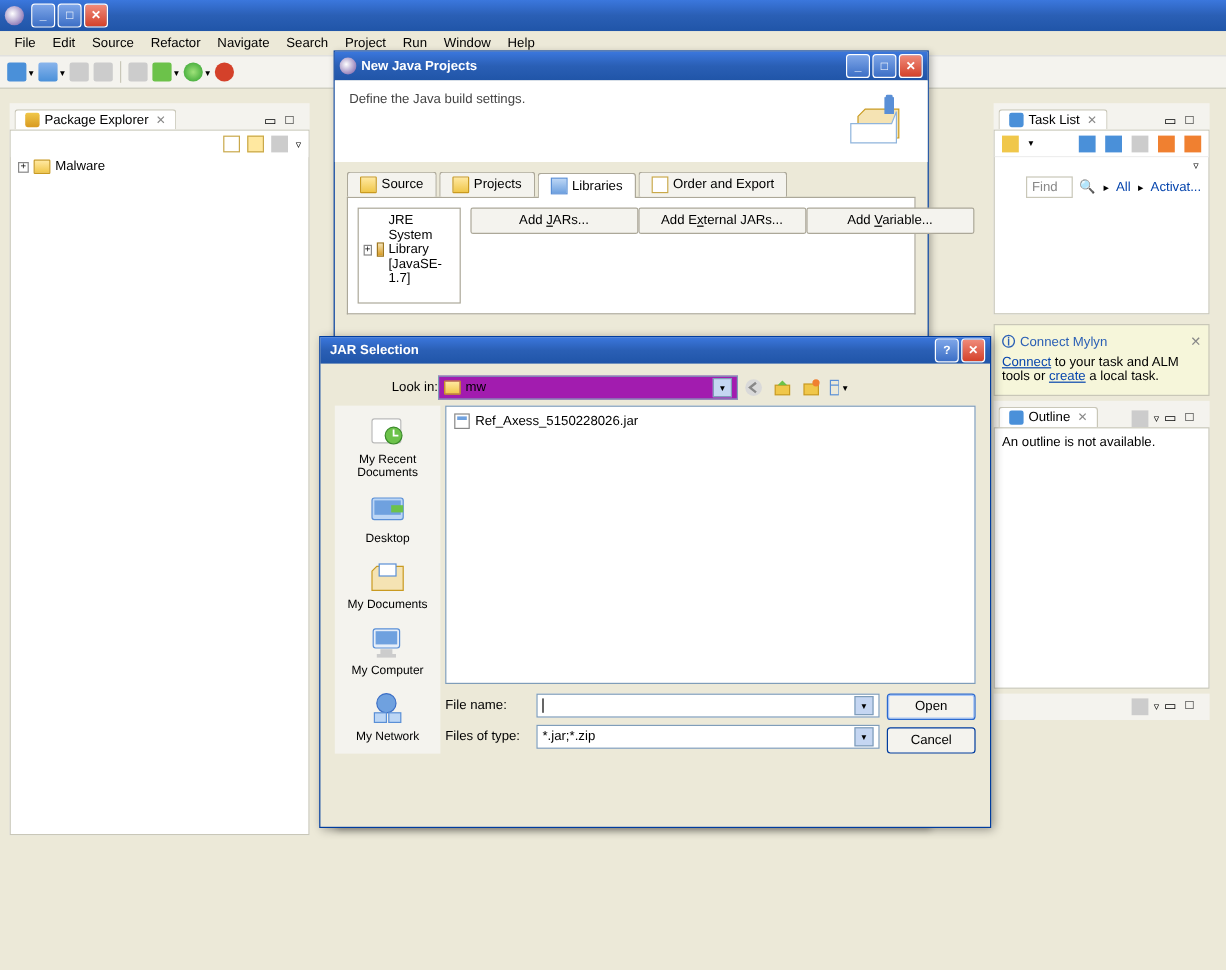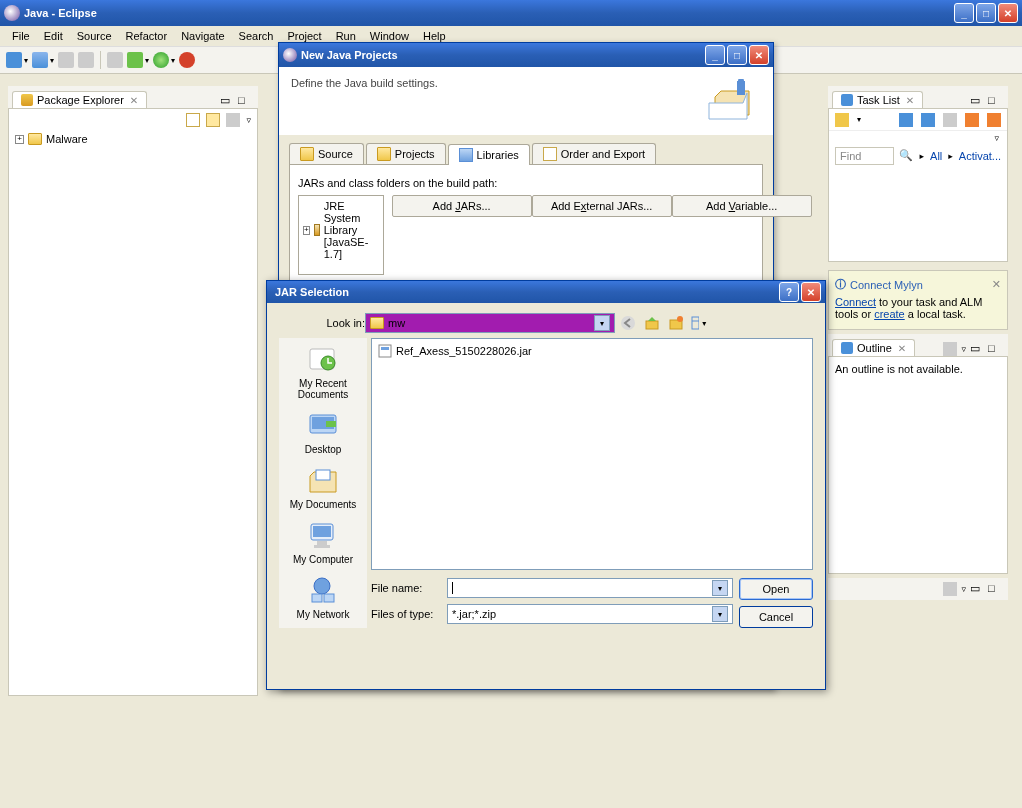--- a/index.html
+++ b/index.html
@@ -84,36 +84,35 @@
 
   .bottom-rows { margin-top:8px; display:flex; gap:6px;}
   .bottom-left { flex:1; display:flex; flex-direction:column; gap:6px;}
   .input-row { display:flex; align-items:center; gap:6px;}
   .input-row label { width:70px; }
   .text-combo { flex:1; height:20px; border:1px solid #7f9db9; background:#fff; display:flex; align-items:center; padding:0 4px;}
   .dlg-btn { width:74px; height:22px; border:1px solid #003c9e; background:#f4f3ee; text-align:center; line-height:20px; border-radius:3px; cursor:default;}
   .dlg-btn.primary { border:1px solid #2b6ad0; box-shadow:0 0 0 1px #a6c5f7 inset;}
 
   
-  .tasklist .find-row { display:flex; align-items:center; gap:6px; padding:2px 6px;}
+  .tasklist .find-row { display:flex; align-items:center; gap:6px; padding:2px 6px;margin-left:20px;}
   .find-box { width:64px; height:18px; border:1px solid #c9c7b8; display:flex; align-items:center; padding:0 4px; color:#888;}
   .link { color:#0645ad; text-decoration:none; cursor:default; }
   .mylyn-box { position:absolute; left:828px; top:270px; width:180px; height:60px; background:#f6f6da; border:1px solid #c9c7b8; padding:6px; font-size:11px;}
   .mylyn-title { color:#2a5fb5; font-weight:normal; display:flex; align-items:center; gap:4px;}
 
   
   .c-blue{background:#4a90d9;} .c-green{background:#6cc24a;} .c-yel{background:#f0c74a;} .c-red{background:#d4412a;} .c-orange{background:#f08030;} .c-grey{background:#ccc;}
 </style>
 </head>
 <body>
 
 <div class="eclipse-window">
   <div class="titlebar">
     <span class="titlebar-icon" style="background:radial-gradient(circle at 40% 40%,#fff,#6b4fa0);"></span>
-    <span class="titlebar-text">Java - Eclipse</span>
     <div class="win-controls">
       <div class="win-btn min">_</div>
       <div class="win-btn max">□</div>
       <div class="win-btn close">✕</div>
     </div>
   </div>
 
   <div class="menubar">
     <span>File</span>
     <span>Edit</span>
@@ -281,21 +280,20 @@
       <div class="wiz-tab active">
           <span class="ico" style="background:linear-gradient(#bcd6f5,#6fa1df);border:1px solid #5a8fd6;"></span>
           <span>Libraries</span>
         </div>
       <div class="wiz-tab">
           <span class="ico" style="background:#fff;border:1px solid #c9a84a;"></span>
           <span>Order and Export</span>
         </div>
     </div>
     <div class="wiz-content">
-      <div class="jar-panel-label">JARs and class folders on the build path:</div>
       <div class="jars-row">
         <div class="jars-tree">
           <div class="tree-row" style="padding:0;">
             <span class="expander">+</span>
             <span style="width:14px;height:12px;display:inline-block;background:linear-gradient(#f5e3b3,#d89a20);border:1px solid #a07820;"></span>
             <span>JRE System Library [JavaSE-1.7]</span>
           </div>
         </div>
         <div class="btns-col">
           <div class="wiz-btn">Add <span class="u">J</span>ARs...</div>

